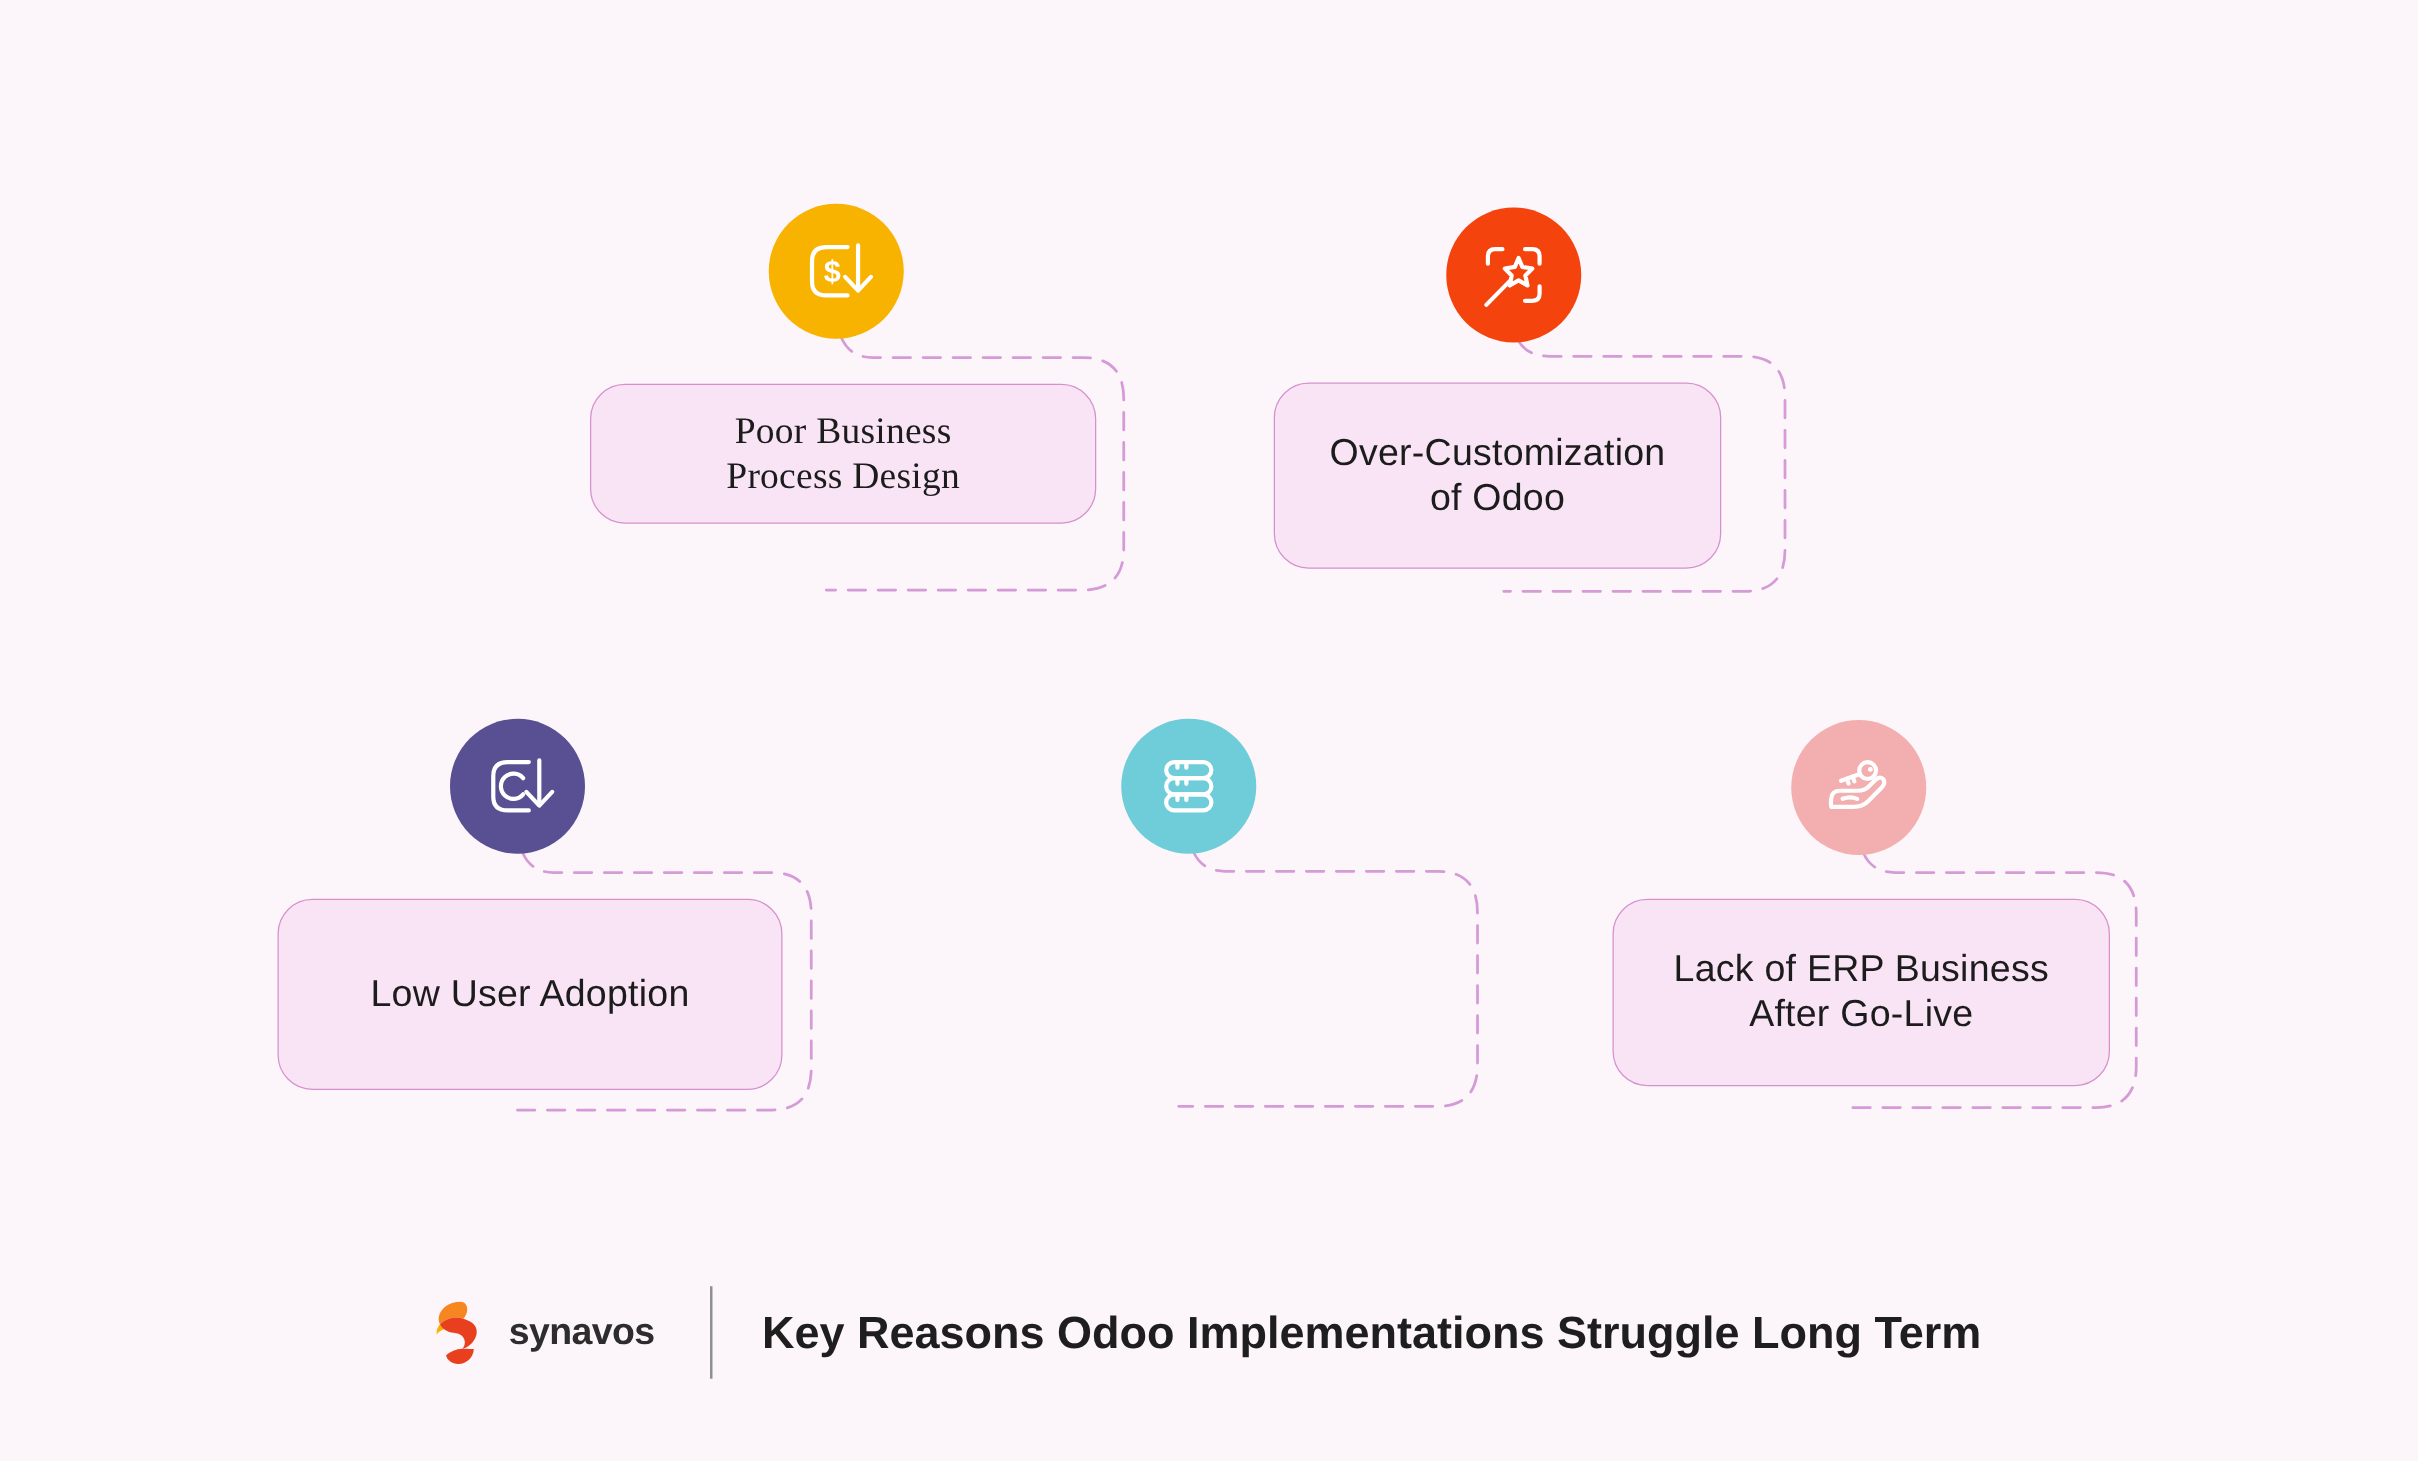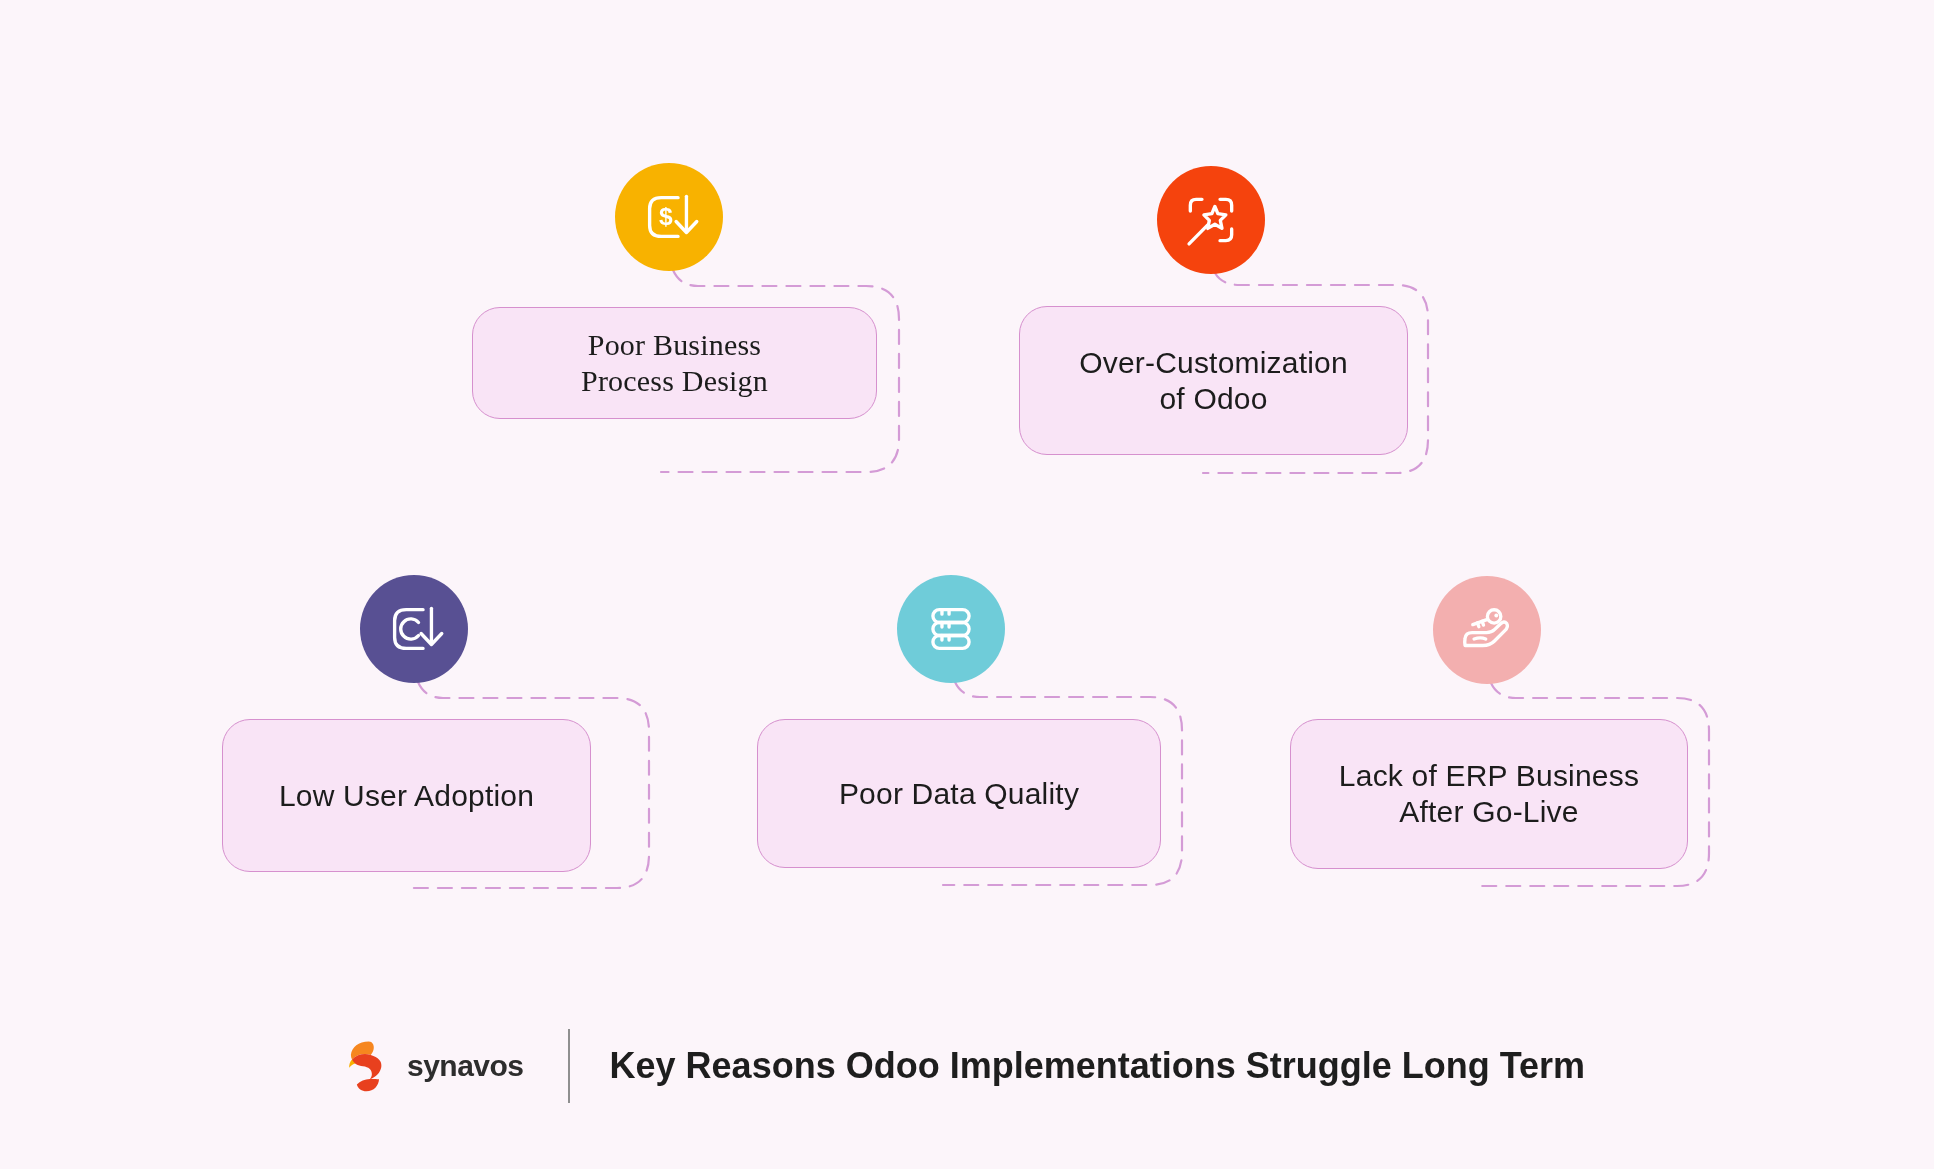--- a/index.html
+++ b/index.html
@@ -131,48 +131,45 @@
 
   <div class="circle" style="left: 1157px; top: 166px; background-color: rgb(245, 67, 13);">
     <svg viewBox="0 0 48 48">
       <path class="icon-stroke" d="M8 17 V12.5 Q8 8 12.5 8 H17"></path>
       <path class="icon-stroke" d="M31 8 H35.5 Q40 8 40 12.5 V17"></path>
       <path class="icon-stroke" d="M40 31 V35.5 Q40 40 35.5 40 H31"></path>
       <path class="icon-stroke" d="M27 13.5 L29.3 19 L35.5 20 L31.2 24.3 L32.5 30.5 L27 27.3 L21.5 30.5 L22.7 24.3 L18.5 20 L24.7 19 Z"></path>
       <path class="icon-stroke" d="M21.5 27.8 L7 42.5"></path>
     </svg>
   </div>
-  <div class="card" style="left:1019px; top:306px; width:389px; height:149px;">
+  <div class="card" style="left:1019px; top:306px; width:358px; height:149px;">
     <span class="card-label" style="max-width:290px;">Over-Customization of Odoo</span>
   </div>
 
   <div class="circle" style="left: 360px; top: 575px; background-color: rgb(88, 80, 147);">
     <svg viewBox="0 0 48 48">
       <path class="icon-stroke" d="M31 9 H18 Q9 9 9 17.5 V30.5 Q9 39 18 39 H31"></path>
       <path class="icon-stroke" d="M27.5 19 A7.8 7.8 0 1 0 27.5 29"></path>
       <path class="icon-stroke" d="M37.5 8 V35"></path>
       <path class="icon-stroke" d="M29.5 27.5 L37.5 36 L45.5 27.5"></path>
     </svg>
   </div>
-  <div class="card" style="left:222px; top:719px; width:369px; height:153px;align-items:center;">
+  <div class="card" style="left:222px; top:719px; width:404px; height:153px;align-items:center;">
     <span class="card-label">Low User Adoption</span>
   </div>
 
   <div class="circle" style="left: 897px; top: 575px; background-color: rgb(111, 204, 217);">
     <svg viewBox="0 0 48 48">
       <rect class="icon-stroke" x="10" y="9" width="28" height="10" rx="5"></rect>
       <rect class="icon-stroke" x="10" y="19" width="28" height="10" rx="5"></rect>
       <rect class="icon-stroke" x="10" y="29" width="28" height="10" rx="5"></rect>
       <path class="icon-stroke" d="M17 9 v3.5 M22.5 9 v3.5"></path>
       <path class="icon-stroke" d="M17 19 v3.5 M22.5 19 v3.5"></path>
       <path class="icon-stroke" d="M17 29 v3.5 M22.5 29 v3.5"></path>
     </svg>
-  </div>
-  <div class="card" style="left:757px; top:719px; width:404px; height:149px;">
-    <span class="card-label">Poor Data Quality</span>
   </div>
 
   <div class="circle" style="left: 1433px; top: 576px; background-color: rgb(243, 175, 175);">
     <svg viewBox="0 0 48 48">
       <circle class="icon-stroke" cx="29.5" cy="13.5" r="5.2"></circle>
       <circle cx="31.2" cy="12.8" r="1.5" fill="#FFFFFF"></circle>
       <path class="icon-stroke" d="M24.4 15.8 L13 19.8"></path>
       <path class="icon-stroke" d="M16.6 18.5 l1.1 3 M20.2 17.2 l1.1 3"></path>
       <path class="icon-stroke" d="M7 30.5 Q7.5 26 12.5 26 L23.5 26 Q27.5 26 30 23.5 L34.3 19.3 Q37.3 16.5 39.3 19 Q40.8 21.5 37.8 24.5 L29.8 32.5 Q26.3 36 20.8 36 L7 36 Q6.5 33.5 7 30.5 Z"></path>
       <path class="icon-stroke" d="M14 31 Q19 29.2 23 31"></path>

